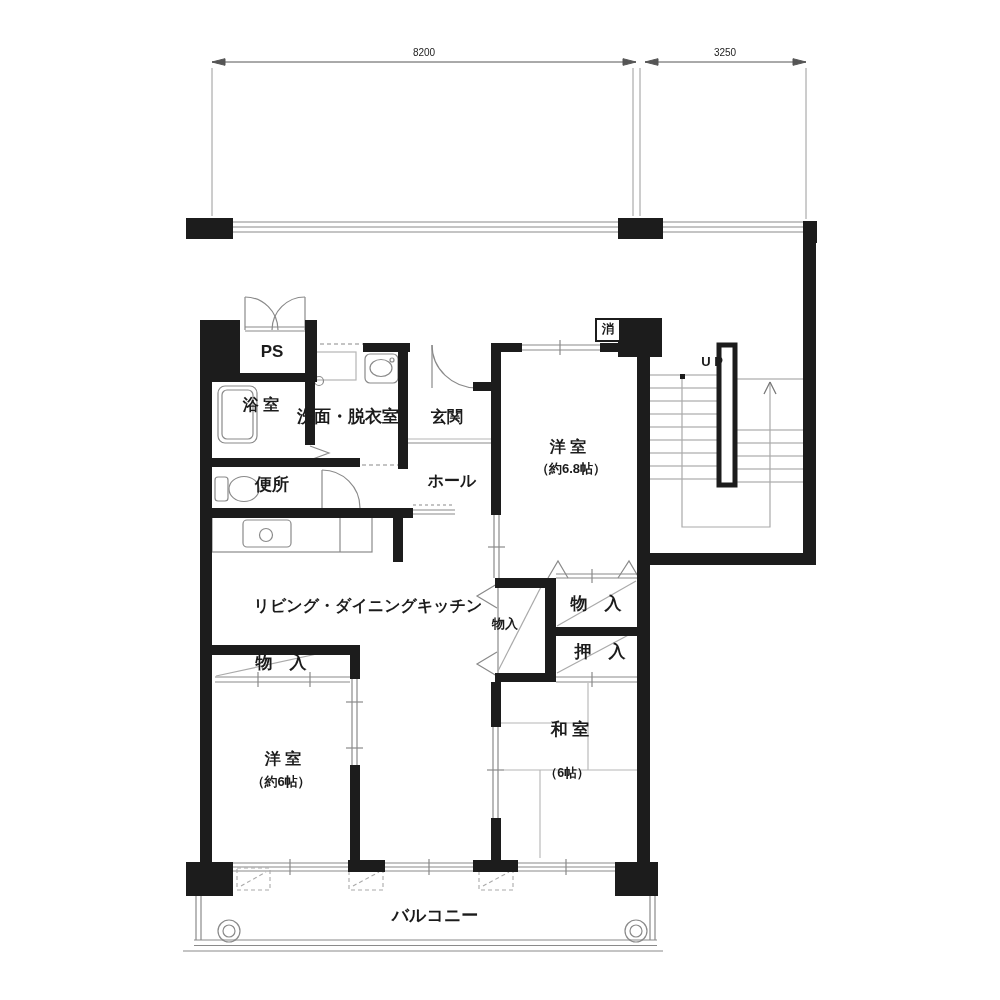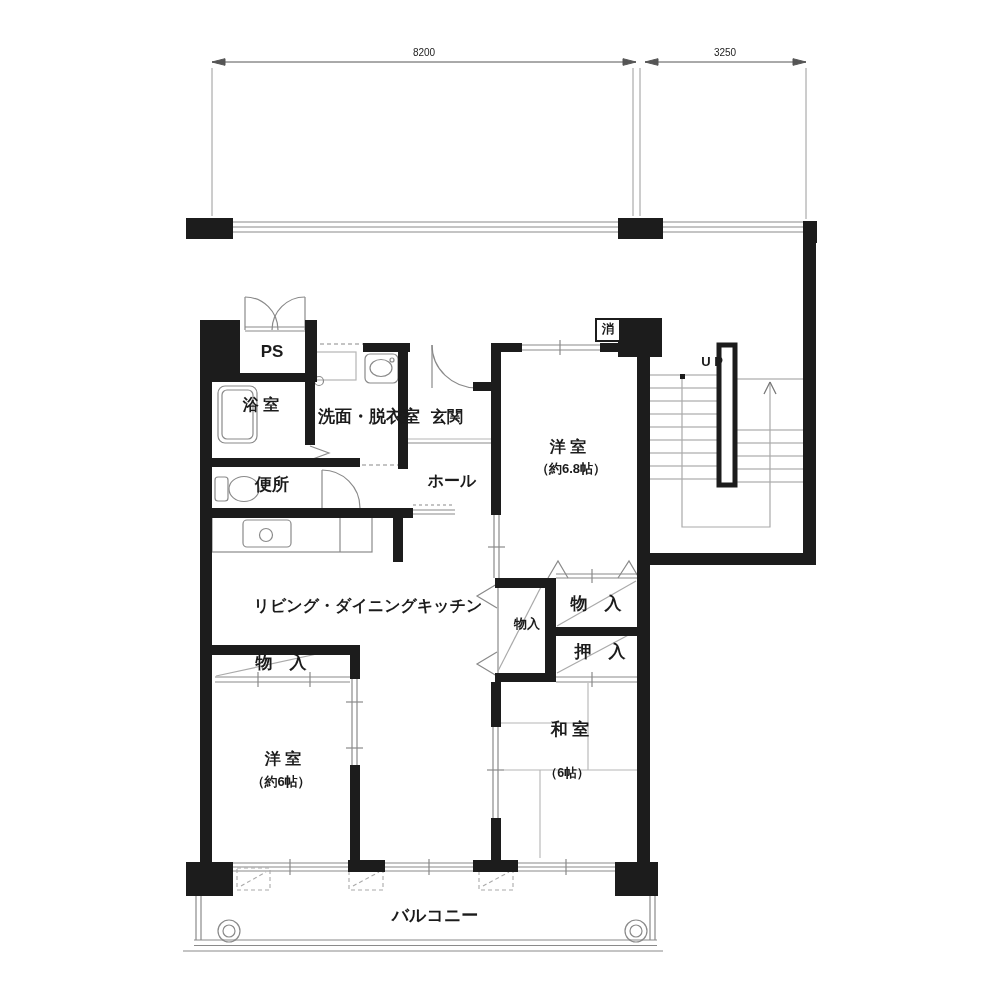--- a/index.html
+++ b/index.html
@@ -230,35 +230,35 @@
 
   <rect x="596" y="319" width="24" height="22" fill="#fff" stroke="#1c1c1c" stroke-width="2"></rect>
   <rect x="719" y="345" width="16" height="140" fill="#fff" stroke="#1c1c1c" stroke-width="5"></rect>
 </svg>
 
   <div class="lbl dim" style="left:424px;top:53px">8200</div>
   <div class="lbl dim" style="left:725px;top:53px">3250</div>
 
   <div class="lbl f15" style="left:272px;top:352px">PS</div>
   <div class="lbl f16" style="left:261px;top:405px">浴 室</div>
-  <div class="lbl f15" style="left:369px;top:417px">洗面・脱衣室</div>
+  <div class="lbl f15" style="left:348px;top:417px">洗面・脱衣室</div>
   <div class="lbl f15" style="left:272px;top:485px">便所</div>
   <div class="lbl f16" style="left:447px;top:417px">玄関</div>
   <div class="lbl f16" style="left:452px;top:481px">ホール</div>
 
   <div class="lbl f16" style="left:568px;top:447px">洋 室</div>
   <div class="lbl f13" style="left:571px;top:469px">（約6.8帖）</div>
 
   <div class="lbl f12" style="left:608px;top:330px">消</div>
   <div class="lbl f13" style="left:712px;top:362px">U P</div>
 
   <div class="lbl f16" style="left:368px;top:606px">リビング・ダイニングキッチン</div>
 
   <div class="lbl f14" style="left:281px;top:663px">物　入</div>
-  <div class="lbl f13" style="left:527px;top:624px">物入</div>
+  <div class="lbl f13" style="left:505px;top:624px">物入</div>
   <div class="lbl f14" style="left:596px;top:604px">物　入</div>
   <div class="lbl f14" style="left:600px;top:652px">押　入</div>
 
   <div class="lbl f16" style="left:283px;top:759px">洋 室</div>
   <div class="lbl f13" style="left:281px;top:782px">（約6帖）</div>
 
   <div class="lbl f15" style="left:570px;top:730px">和 室</div>
   <div class="lbl f12" style="left:567px;top:774px">（6帖）</div>
 
   <div class="lbl f15" style="left:435px;top:916px">バルコニー</div>

